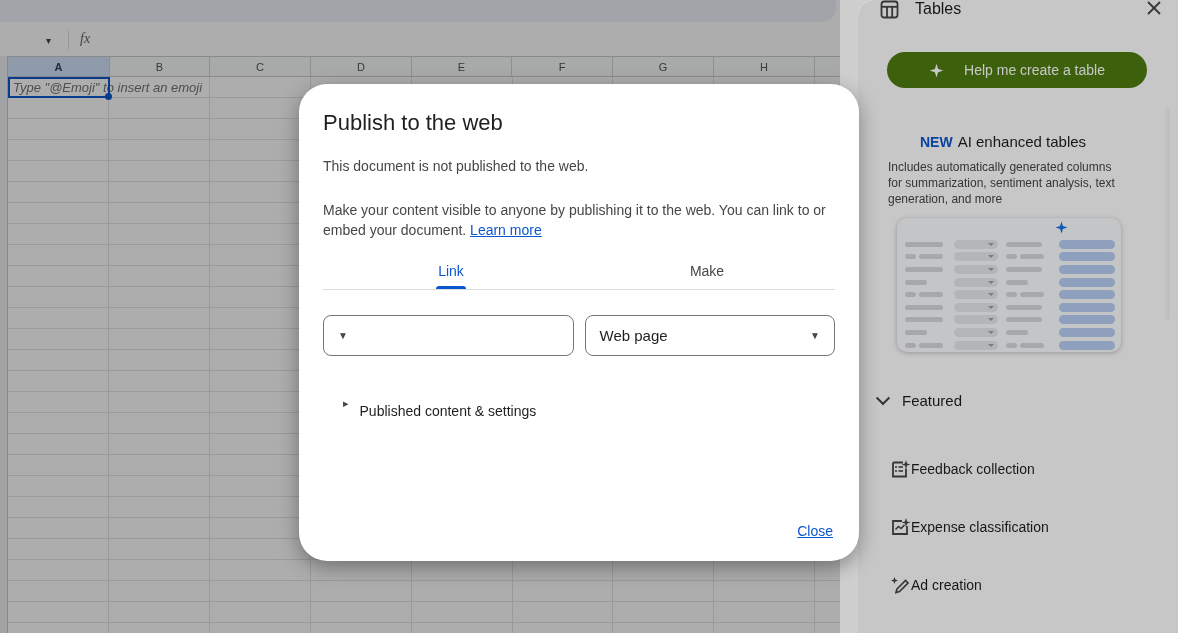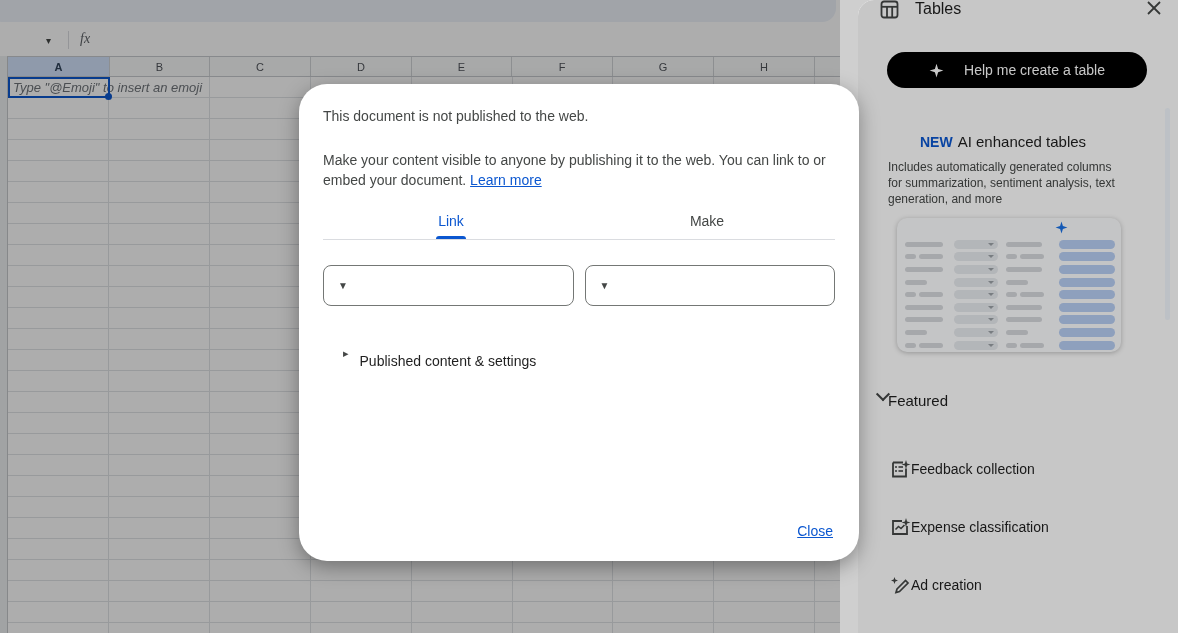--- a/index.html
+++ b/index.html
@@ -46,40 +46,40 @@
   .right-backdrop { position:absolute; left:840px; top:0; width:338px; height:633px; background:#cfcfcf; z-index:1; }
 
   
   .sidebar { position:absolute; left:858px; top:0; width:320px; height:633px; background:#fff;
     border-top-left-radius:16px; z-index:2; overflow:hidden; }
   .scrim-side { position:absolute; inset:0; background:rgba(0,0,0,0.22); z-index:5; border-top-left-radius:16px; }
   .sb-header { position:absolute; left:0; top:-6px; width:100%; height:30px; display:flex; align-items:center; }
   .sb-title { font-size:16px; color:#1f1f1f; margin-left:16px; font-weight:400; }
   .sb-close { position:absolute; right:14px; top:4px; width:20px; height:20px; display:flex; align-items:center; justify-content:center; }
   .help-btn { position:absolute; left:29px; top:52px; width:260px; height:36px; border-radius:18px;
-    background:#000000; color:#fff; font-size:14px; font-weight:500; display:flex; align-items:center; justify-content:center; gap:20px; border:none; }
+    background:#4d7c0f; color:#fff; font-size:14px; font-weight:500; display:flex; align-items:center; justify-content:center; gap:20px; border:none; }
   .promo-head { position:absolute; left:30px; top:133px; font-size:15px; color:#1f1f1f; font-weight:500;padding-left:32px; }
   .promo-new { color:#0b57d0; font-weight:700; font-size:14px; margin-right:5px; }
   .promo-desc { position:absolute; left:30px; top:159px; width:240px; font-size:12px; line-height:16px; color:#444746; }
 
   .tbl-card { position:absolute; left:39px; top:218px; width:224px; height:134px; border-radius:10px;
     background:#fcfdfe; box-shadow:0 1px 5px rgba(0,0,0,0.25); padding:20px 6px 6px 6px; }
   .card-sparkle { position:absolute; left:158px; top:3px; }
   .tbl-row { display:flex; align-items:center; height:12.6px; }
   .c1 { width:49px; margin-left:2px; display:flex; gap:3px; align-items:center; }
   .c2 { width:53px; display:flex; }
   .c3 { width:53px; display:flex; gap:3px; align-items:center; }
   .c4 { display:flex; }
   .bar { height:5px; border-radius:2.5px; background:#d5d8dc; }
   .b-long { width:38px; } .b-short { width:22px; } .b-s1 { width:11px; } .b-s2 { width:24px; }
   .pill2 { width:44px; height:9px; border-radius:4.5px; background:#e6e9ed; position:relative; }
   .pill2::after { content:""; position:absolute; right:4px; top:3px; border-left:3px solid transparent; border-right:3px solid transparent; border-top:3px solid #9aa0a6; }
   .pill4 { width:56px; height:9px; border-radius:4.5px; background:#b6cdf2; }
 
-  .featured { position:absolute; left:20px; top:392px; display:flex; align-items:flex-start; }
+  .featured { position:absolute; left:20px; top:392px; display:flex; align-items:center; gap:14px; }
   .chev-down { width:10px; height:10px; border-left:2px solid #444746; border-bottom:2px solid #444746; transform:rotate(-45deg) translate(2px,-2px); }
   .featured-label { font-size:15px; color:#1f1f1f; }
   .sb-item { position:absolute; left:32px; display:flex; align-items:center; height:28px; }
   .sb-item-label { font-size:14px; color:#1f1f1f; }
   .sb-scrollbar { position:absolute; right:8px; top:108px; width:5px; height:212px; border-radius:3px; background:#bdc1c6; z-index:6; }
 
   
   .modal { position:absolute; left:299px; top:84px; width:560px; height:477px; background:#fff;
     border-radius:28px; z-index:10; box-shadow:0 6px 20px rgba(0,0,0,0.35); padding:24px; }
   .m-title { font-size:22px; font-weight:400; color:#1f1f1f; margin:2px 0 22px 0; }
@@ -413,36 +413,38 @@
           </svg>
       </span>
       <span class="sb-item-label">Ad creation</span>
     </div>
 
     <div class="sb-scrollbar"></div>
     <div class="scrim-side"></div>
   </div>
 
   <div class="modal">
+    <h1 class="m-title">Publish to the web</h1>
     <p class="m-status">This document is not published to the web.</p>
     <p class="m-desc">
       <span>Make your content visible to anyone by publishing it to the web. You can link to or embed your document.</span>
       <a class="m-link" href="#">Learn more</a>
     </p>
 
     <div class="m-tabs">
       <div class="m-tab active">Link</div>
       <div class="m-tab">Make</div>
     </div>
 
     <div class="m-selects">
       <div class="m-select">
         <span class="m-select-caret">▼</span>
       </div>
       <div class="m-select">
+        <span class="m-select-val">Web page</span>
         <span class="m-select-caret">▼</span>
       </div>
     </div>
 
 
     <div class="m-disclosure">
       <span class="m-tri">▸</span>
       <span class="m-disc-label">Published content &amp; settings</span>
     </div>
 

